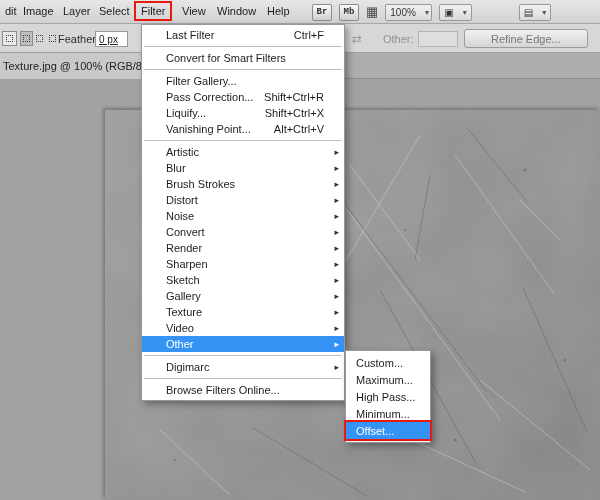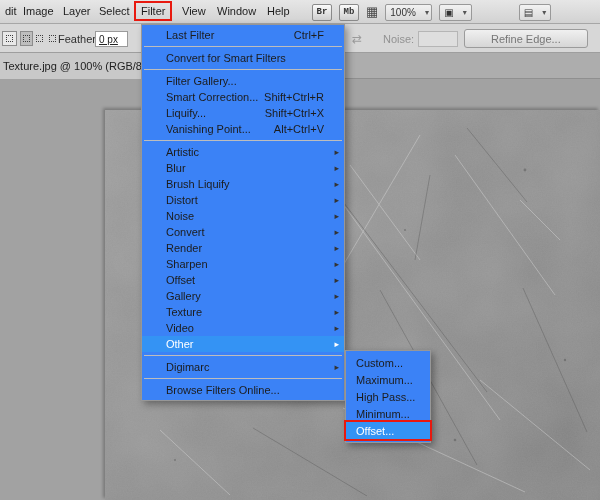--- a/index.html
+++ b/index.html
@@ -43,21 +43,21 @@
 
   
   .tabbar{position:absolute;left:0;top:53px;width:600px;height:26px;background:#adadad;border-bottom:1px solid #8f8f8f;z-index:3}
   .doc-tab{position:absolute;left:0;top:0;height:26px;width:176px;background:#c9c9c9;border-right:1px solid #8f8f8f;line-height:26px;padding:0 8px 0 3px;font-size:11px;color:#222;white-space:nowrap;overflow:hidden}
 
   
   .canvas{position:absolute;left:0;top:79px;width:600px;height:421px;background:#a2a2a2;z-index:1}
   .texture{position:absolute;left:105px;top:31px;width:495px;height:390px;box-shadow:-2px -2px 3px rgba(0,0,0,.25)}
 
   
-  .menu-panel{position:absolute;background:#3b82f6;border:1px solid #979797;box-shadow:3px 3px 7px rgba(0,0,0,.35);padding:2px 0;z-index:20}
+  .menu-panel{position:absolute;background:#ffffff;border:1px solid #979797;box-shadow:3px 3px 7px rgba(0,0,0,.35);padding:2px 0;z-index:20}
   #filter-menu{left:141px;top:24px;width:204px}
   #other-submenu{left:345px;top:350px;width:86px;padding:3px 0}
   .menu-row{position:relative;height:16px;display:flex;align-items:center;padding:0 6px 0 24px;color:#1c1c1c;cursor:default;white-space:nowrap}
   #other-submenu .menu-row{height:17px;padding:0 6px 0 10px}
   .menu-row .lbl{flex:1;overflow:hidden}
   .menu-row .sc{padding-right:14px;color:#1c1c1c}
   .menu-row .arrow{position:absolute;right:5px;font-size:9px;color:#333;line-height:16px}
   .menu-row.selected{background:#3493f4;color:#fff}
   .menu-row.selected .sc,.menu-row.selected .arrow{color:#fff}
   .menu-row.annotated{box-shadow:0 0 0 2px #e8190f}
@@ -105,21 +105,21 @@
   </div>
   <div class="ob-icon mode-btn" style="left:33px">
     <span class="mode-sq"></span>
   </div>
   <div class="ob-icon mode-btn" style="left:46px">
     <span class="mode-sq"></span>
   </div>
   <span class="ob-label" style="left:58px">Feather:</span>
   <input class="ob-input" style="left: 95px; width: 33px; text-decoration: underline;" value="0 px">
   <span class="swap-icon">⇄</span>
-  <span class="ob-label disabled" style="left:383px">Noise:</span>
+  <span class="ob-label disabled" style="left:383px">Other:</span>
   <input class="ob-input disabled" style="left: 418px; width: 40px;" disabled="" value="">
   <button class="refine-btn">Refine Edge...</button>
 </div>
 
 <div class="tabbar">
   <div class="doc-tab">Texture.jpg @ 100% (RGB/8#)</div>
 </div>
 
 <div class="canvas">
   <svg class="texture" viewBox="0 0 495 390" preserveAspectRatio="none" xmlns="http://www.w3.org/2000/svg">
@@ -180,42 +180,42 @@
     </div>
     <div class="menu-sep"></div>
     <div class="menu-row">
       <span class="lbl">Convert for Smart Filters</span>
     </div>
     <div class="menu-sep"></div>
     <div class="menu-row">
       <span class="lbl">Filter Gallery...</span>
     </div>
     <div class="menu-row">
-      <span class="lbl">Smart Correction...</span>
+      <span class="lbl">Pass Correction...</span>
       <span class="sc">Shift+Ctrl+R</span>
     </div>
     <div class="menu-row">
       <span class="lbl">Liquify...</span>
       <span class="sc">Shift+Ctrl+X</span>
     </div>
     <div class="menu-row">
       <span class="lbl">Vanishing Point...</span>
       <span class="sc">Alt+Ctrl+V</span>
     </div>
     <div class="menu-sep"></div>
     <div class="menu-row">
       <span class="lbl">Artistic</span>
       <span class="arrow">▸</span>
     </div>
     <div class="menu-row">
       <span class="lbl">Blur</span>
       <span class="arrow">▸</span>
     </div>
     <div class="menu-row">
-      <span class="lbl">Brush Liquify</span>
+      <span class="lbl">Brush Strokes</span>
       <span class="arrow">▸</span>
     </div>
     <div class="menu-row">
       <span class="lbl">Distort</span>
       <span class="arrow">▸</span>
     </div>
     <div class="menu-row">
       <span class="lbl">Noise</span>
       <span class="arrow">▸</span>
     </div>
@@ -225,21 +225,21 @@
     </div>
     <div class="menu-row">
       <span class="lbl">Render</span>
       <span class="arrow">▸</span>
     </div>
     <div class="menu-row">
       <span class="lbl">Sharpen</span>
       <span class="arrow">▸</span>
     </div>
     <div class="menu-row">
-      <span class="lbl">Offset</span>
+      <span class="lbl">Sketch</span>
       <span class="arrow">▸</span>
     </div>
     <div class="menu-row">
       <span class="lbl">Gallery</span>
       <span class="arrow">▸</span>
     </div>
     <div class="menu-row">
       <span class="lbl">Texture</span>
       <span class="arrow">▸</span>
     </div>

